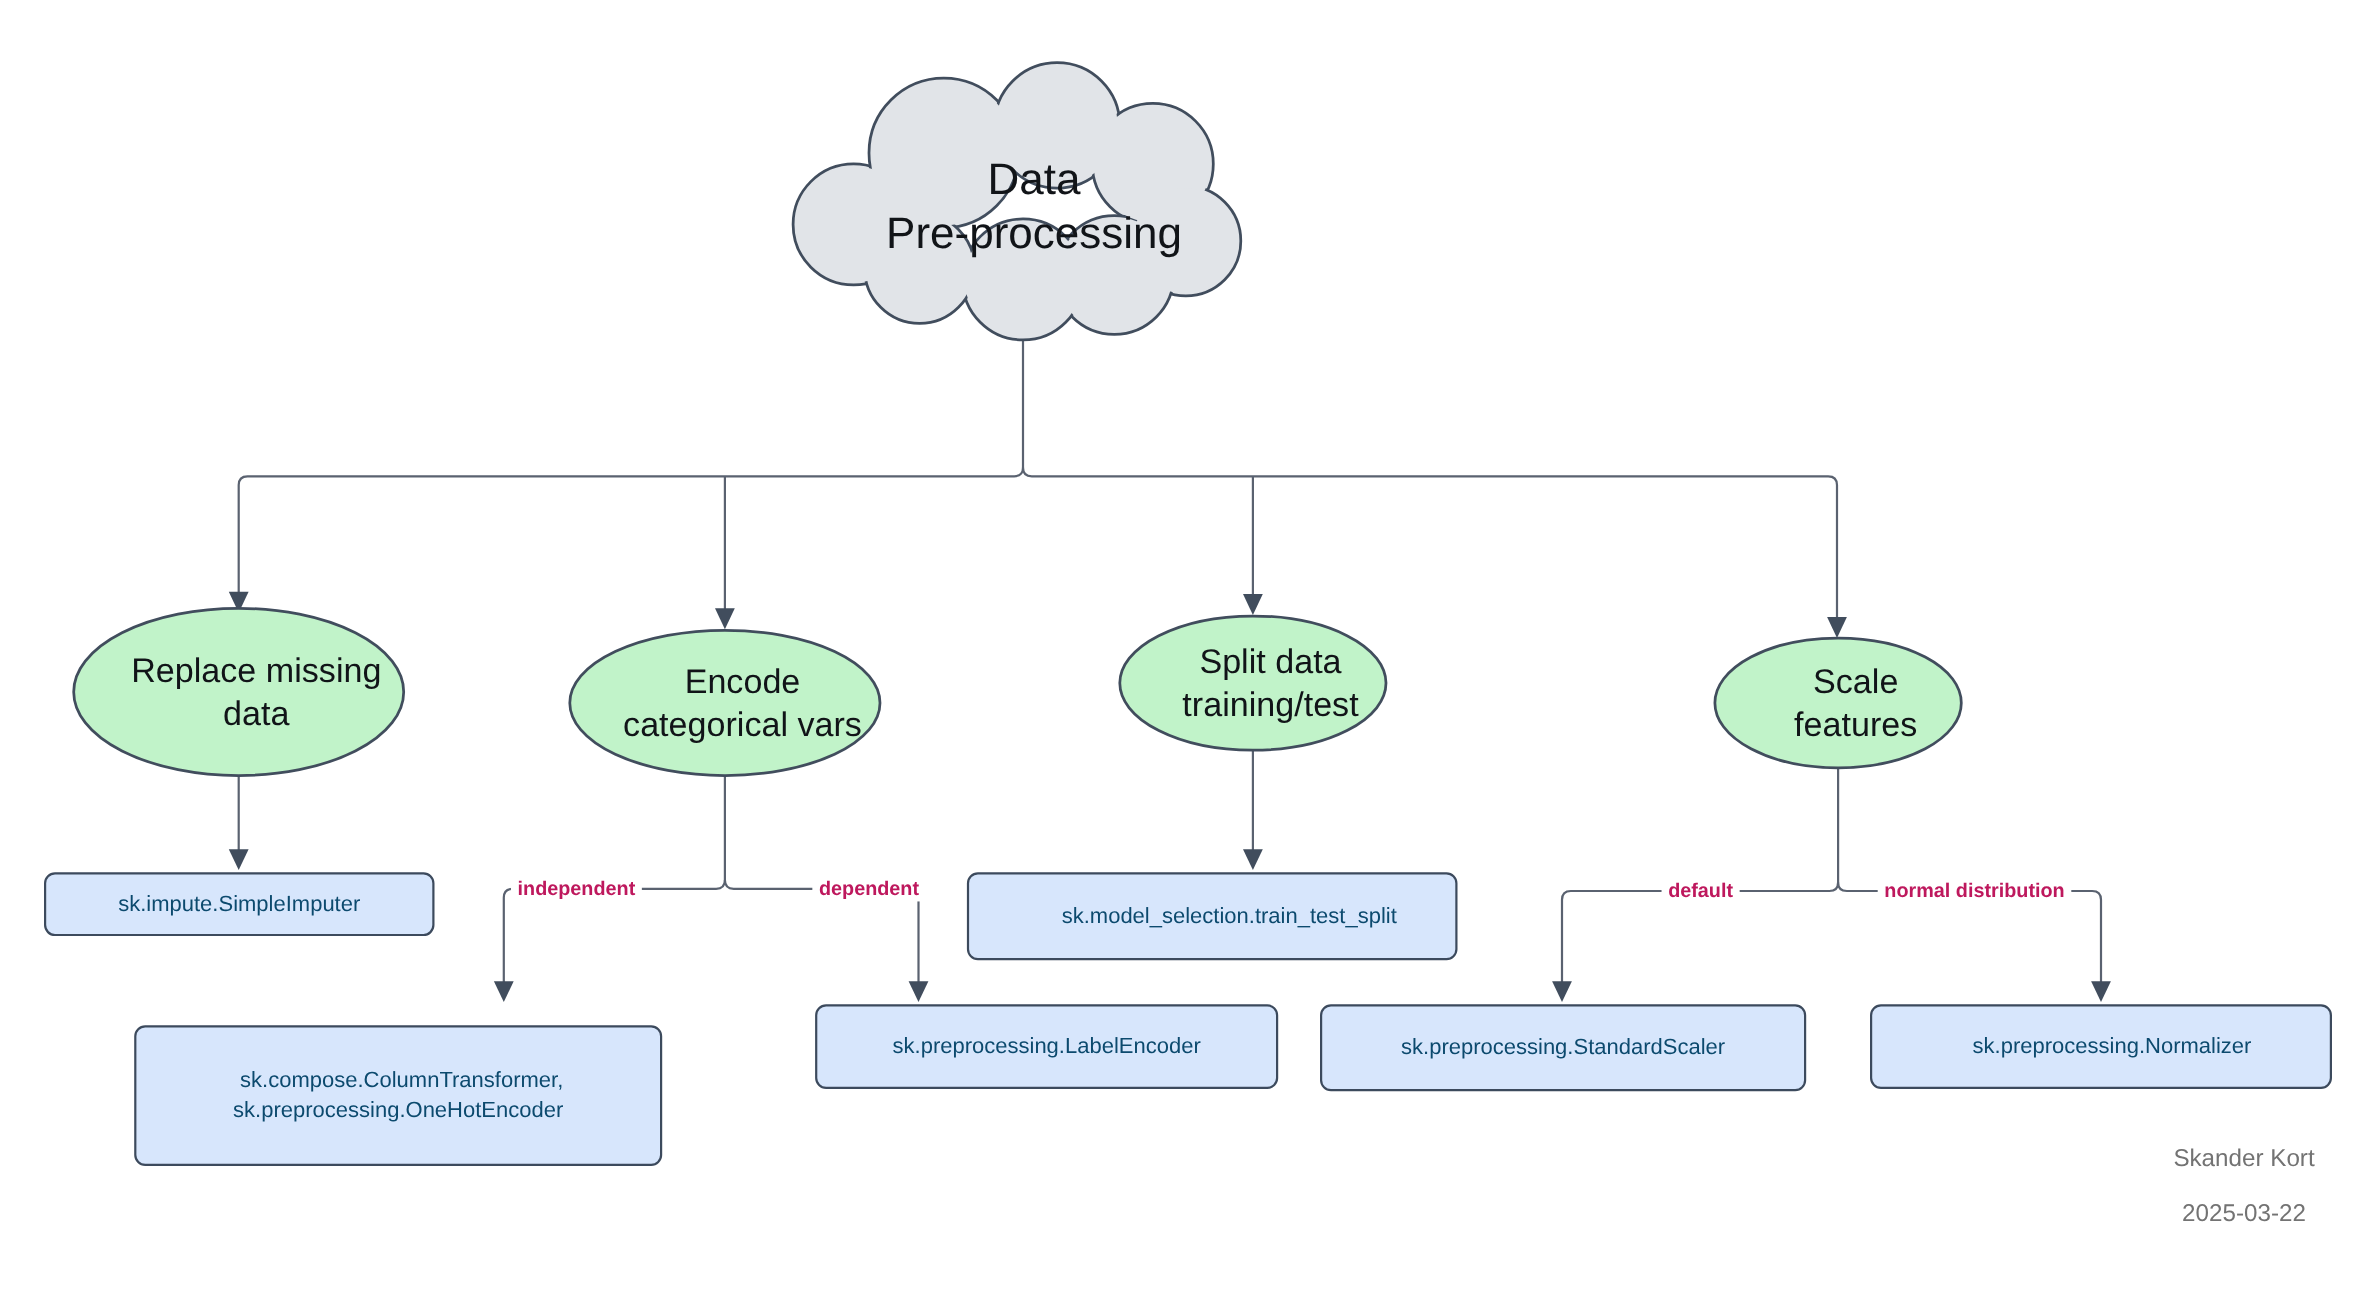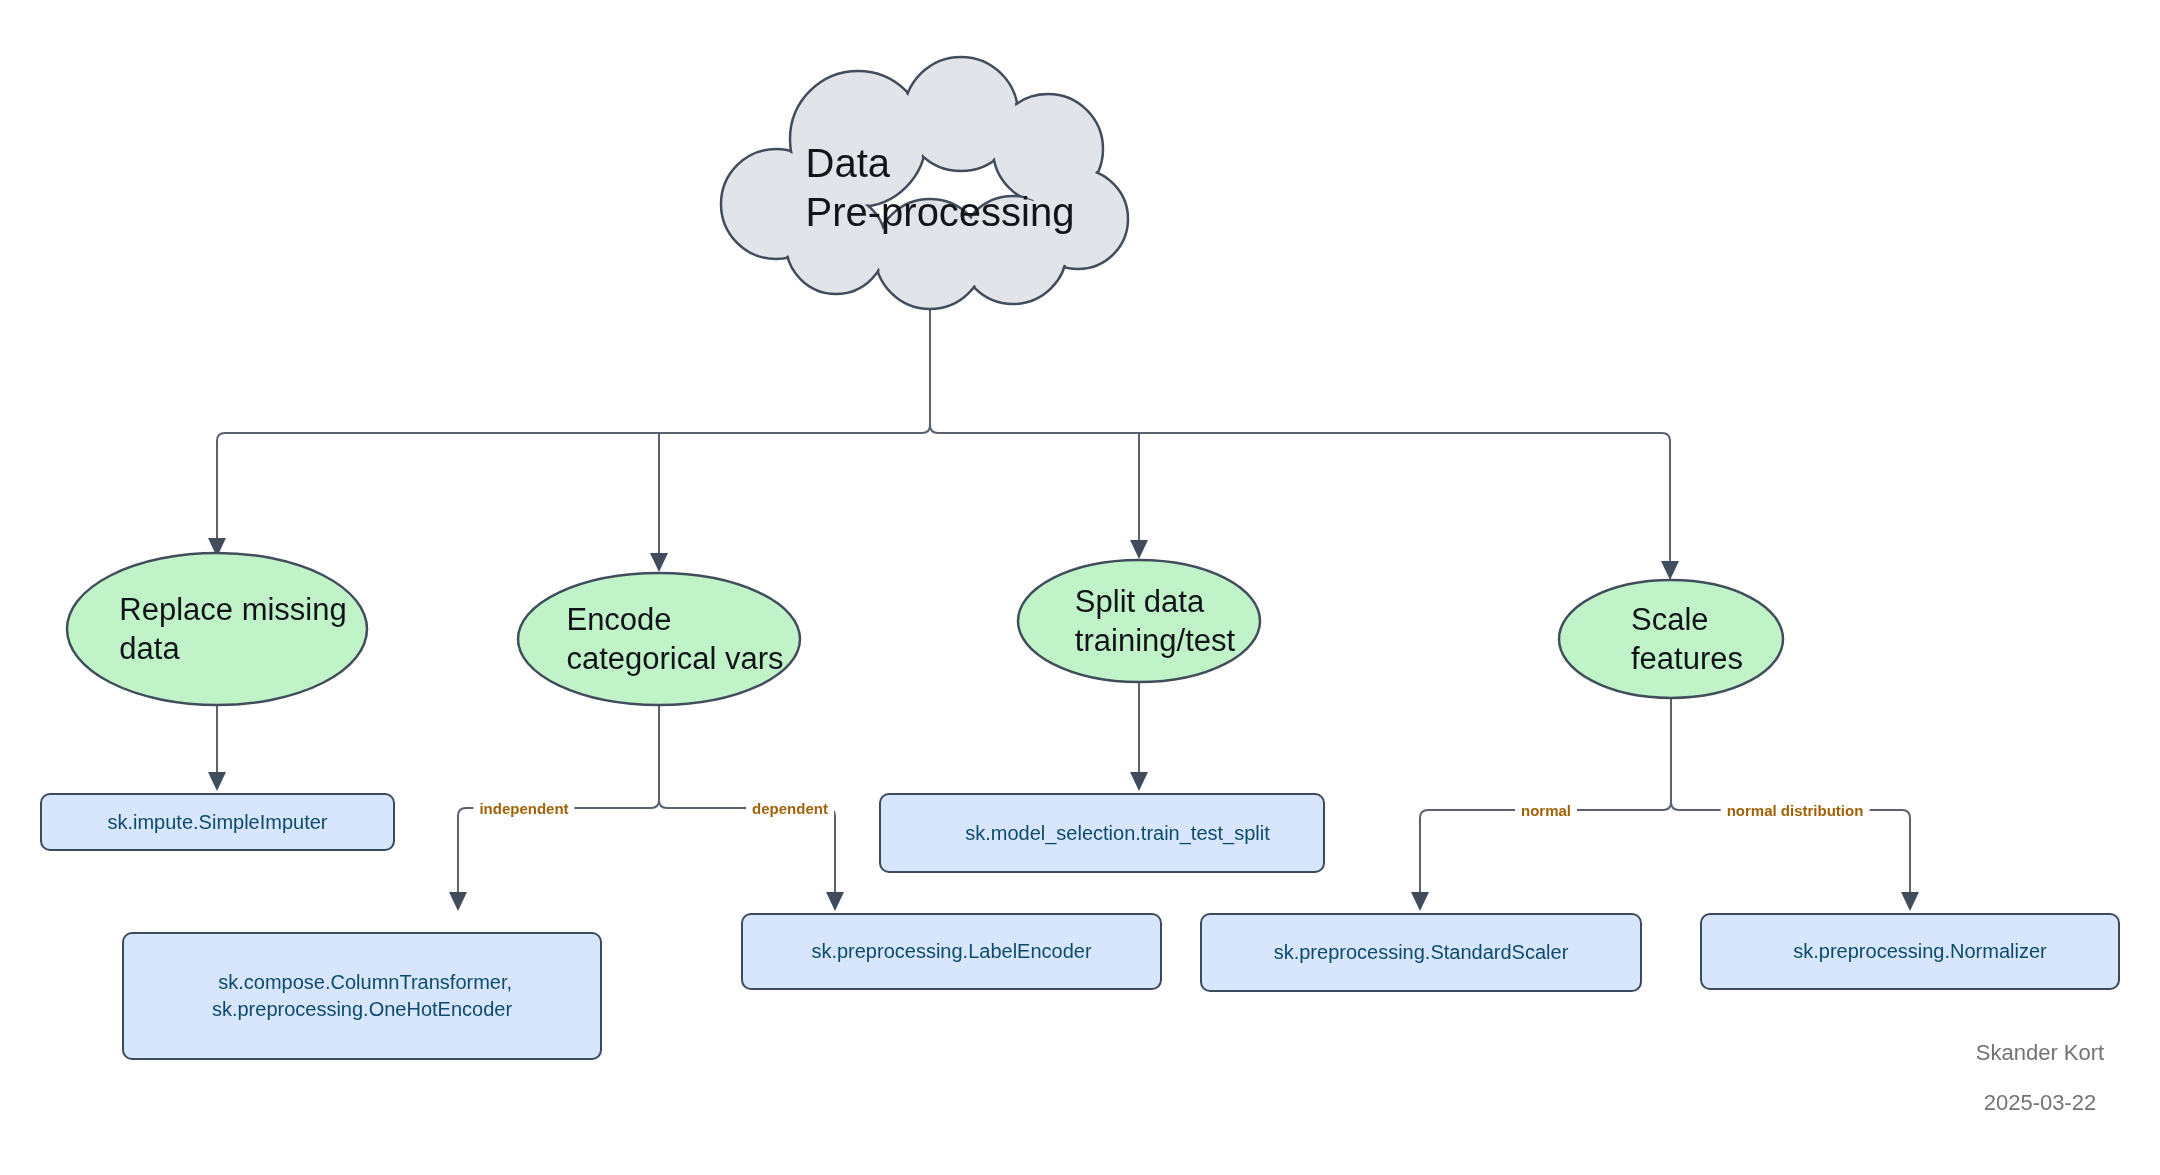--- a/index.html
+++ b/index.html
@@ -17,20 +17,21 @@
     background: #ffffff;
     overflow: hidden;
   }
   .layer {
     position: absolute;
     left: 0; top: 0;
   }
   .txt {
     position: absolute;
     transform: translate(-50%, -50%);
+    text-align: center;
     white-space: pre-line;
     color: #111418;
   }
   .cloud-label {
     font-size: 40px;
     line-height: 1.22;
   }
   .node-label {
     font-size: 31px;
     line-height: 1.26;
@@ -49,23 +50,23 @@
     font-size: 20px;
     line-height: 1.35;
     color: #0c4a6e;
     white-space: pre-line;
   }
   .edge-label {
     position: absolute;
     transform: translate(-50%, -50%);
     background: #ffffff;
     padding: 1px 6px;
-    font-size: 15px;
+    font-size: 18px;
     font-weight: bold;
-    color: #a16207;
+    color: #be185d;
     white-space: nowrap;
   }
   .sig {
     position: absolute;
     transform: translate(-50%, -50%);
     font-size: 22px;
     color: #737373;
     white-space: nowrap;
   }
 </style>
@@ -148,19 +149,19 @@
   <div class="tool-box" style="left:40px; top:793px; width:355px; height:58px;">sk.impute.SimpleImputer</div>
   <div class="tool-box" style="left:122px; top:913px; width:480px; height:128px;margin-top:19px;">sk.compose.ColumnTransformer,
 sk.preprocessing.OneHotEncoder</div>
   <div class="tool-box" style="left:741px; top:913px; width:421px; height:77px;">sk.preprocessing.LabelEncoder</div>
   <div class="tool-box" style="left:879px; top:793px; width:446px; height:80px;padding-left:31px;">sk.model_selection.train_test_split</div>
   <div class="tool-box" style="left:1200px; top:913px; width:442px; height:79px;">sk.preprocessing.StandardScaler</div>
   <div class="tool-box" style="left:1700px; top:913px; width:420px; height:77px;padding-left:20px;">sk.preprocessing.Normalizer</div>
 
   <div class="edge-label" style="left:524px; top:808px;">independent</div>
   <div class="edge-label" style="left:750px; top:808px;margin-left:40px;">dependent</div>
-  <div class="edge-label" style="left:1546px; top:810px;">normal</div>
+  <div class="edge-label" style="left:1546px; top:810px;">default</div>
   <div class="edge-label" style="left:1795px; top:810px;">normal distribution</div>
 
   <div class="sig" style="left:2040px; top:1053px;">Skander Kort</div>
   <div class="sig" style="left:2040px; top:1103px;">2025-03-22</div>
 
 </div>
 
 </body></html>

